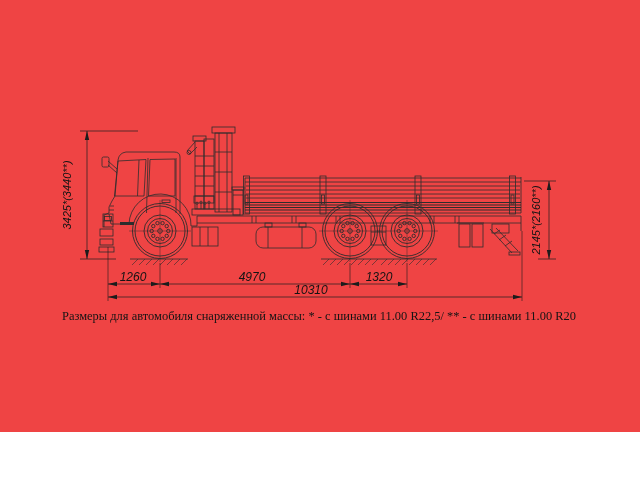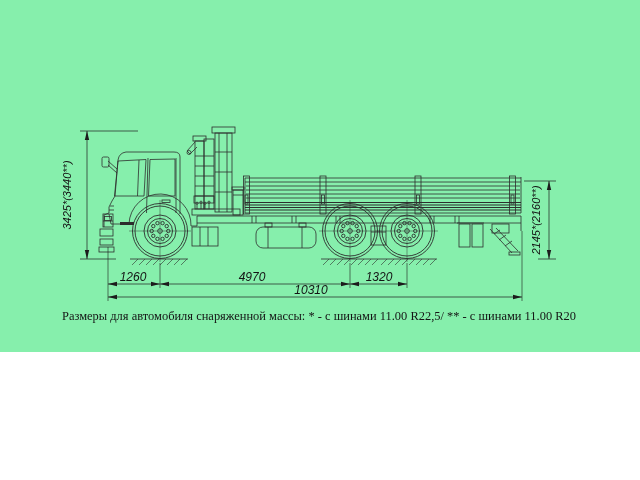--- a/index.html
+++ b/index.html
@@ -1,16 +1,16 @@
 <!DOCTYPE html>
 <html><head>
 <meta charset="utf-8">
 <style>
   html,body{margin:0;padding:0;background:#ffffff;}
-  .stage{position:relative;width:640px;height:352px;background:#86efac;overflow:hidden;
+  .stage{position:relative;width:640px;height:432px;background:#ef4444;overflow:hidden;
          font-family:"Liberation Sans",sans-serif;text-align:right;}
   svg text{fill:#141414;}
   .dimnum{font:italic 12px "Liberation Sans",sans-serif;}
   .dimnum-v{font:italic 11px "Liberation Sans",sans-serif;}
   .caption{font:11.5px "Liberation Serif",serif;}
 </style>
 </head>
 <body>
 
 <div class="stage">

